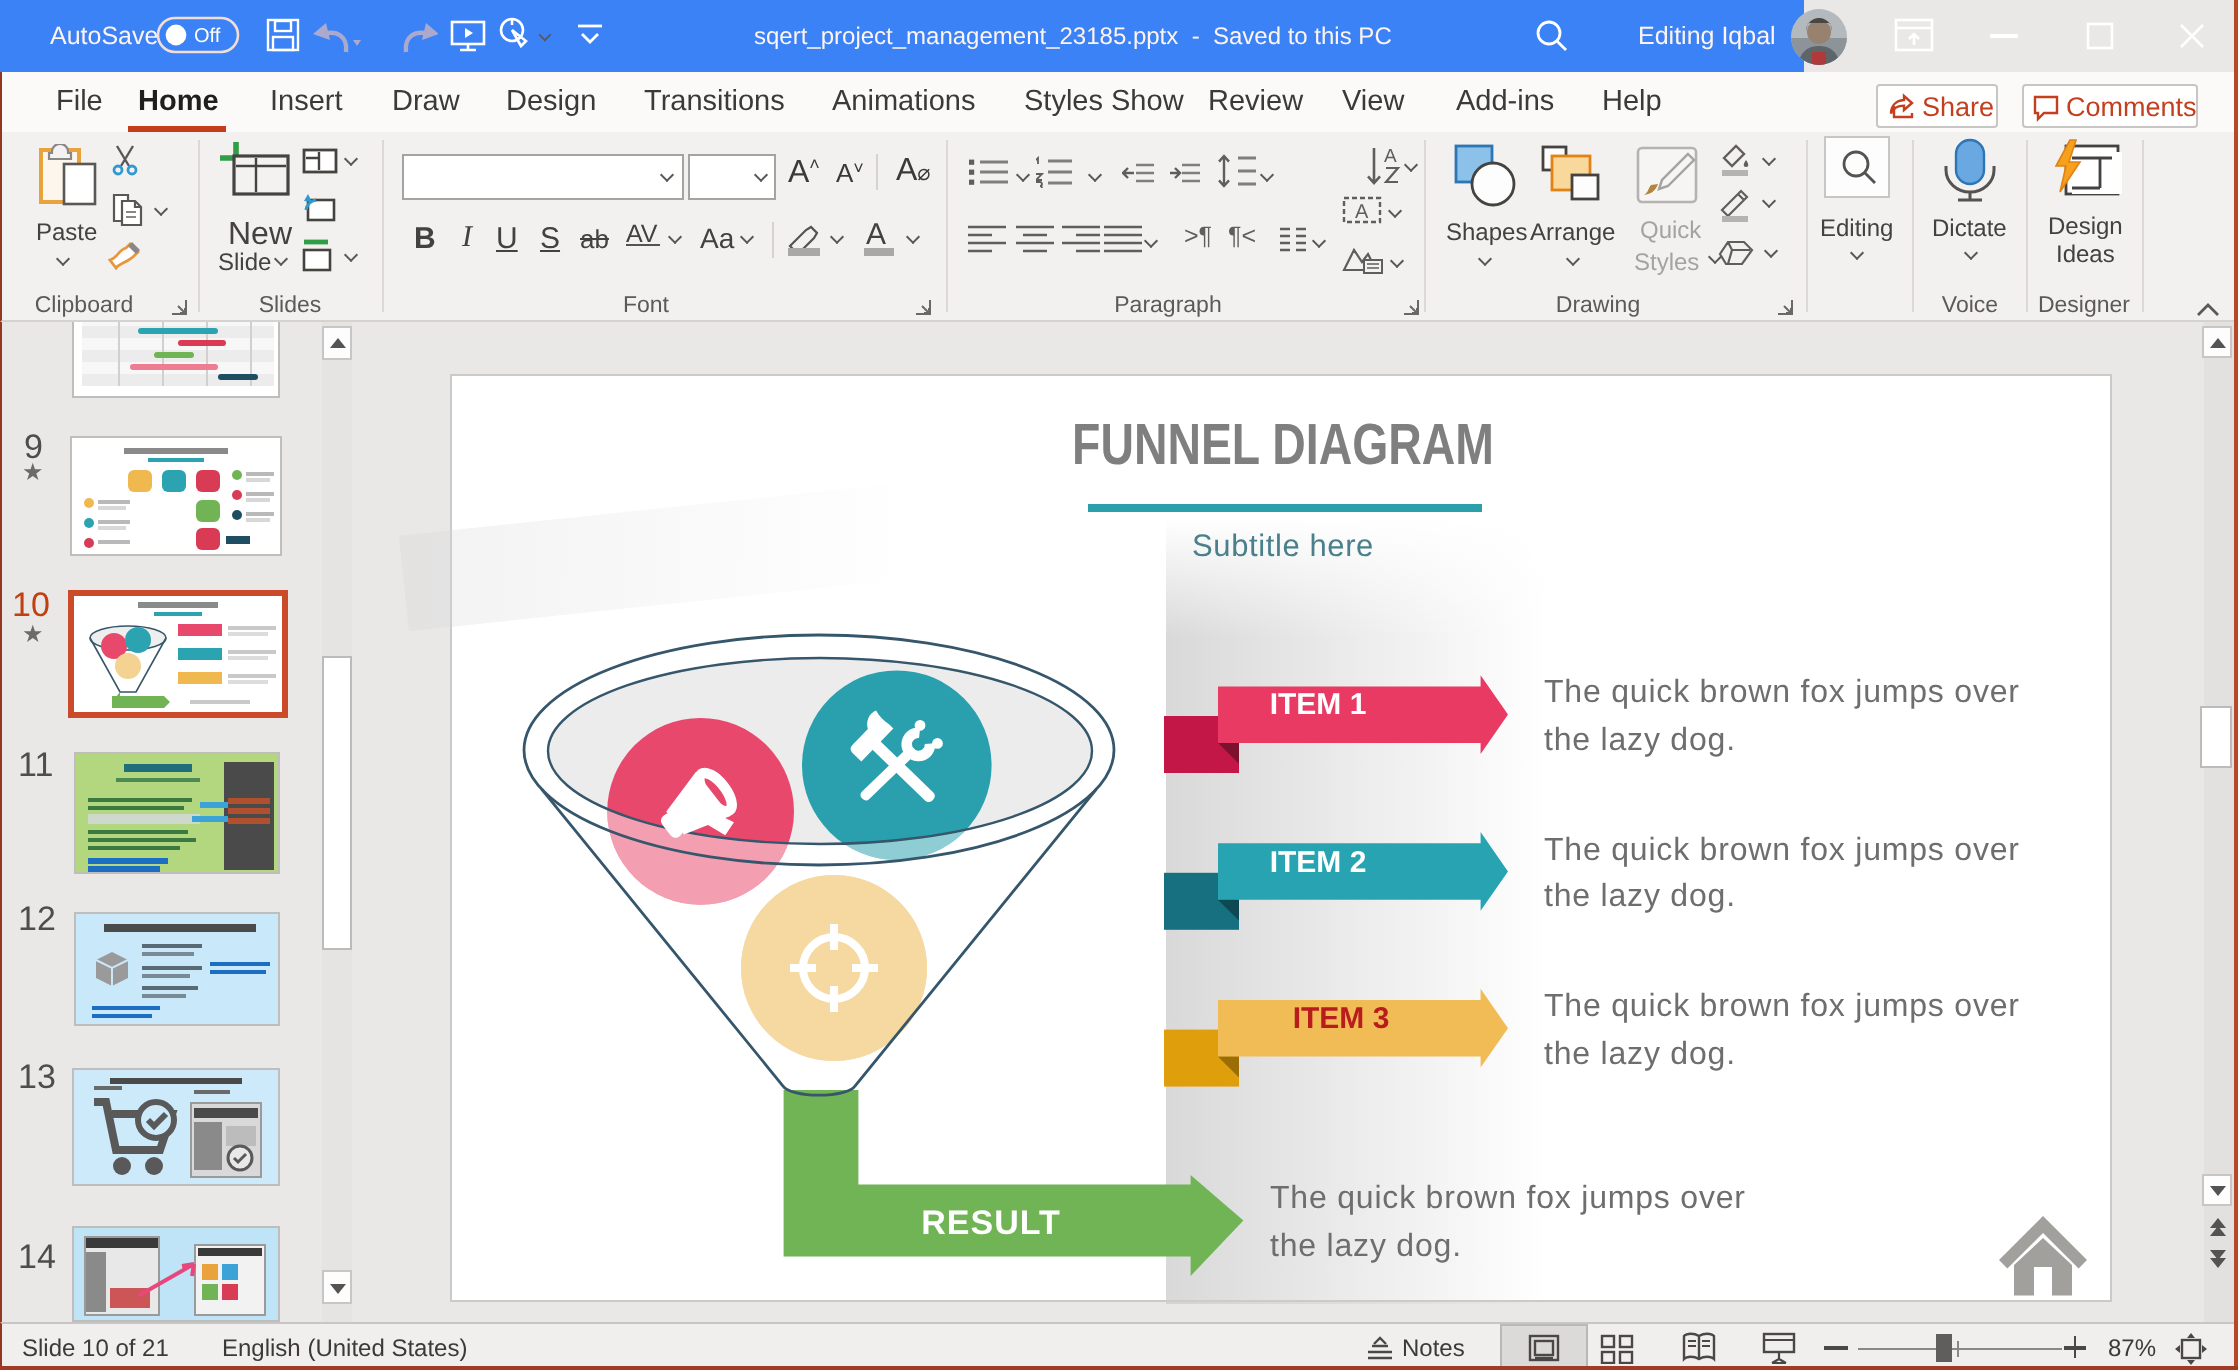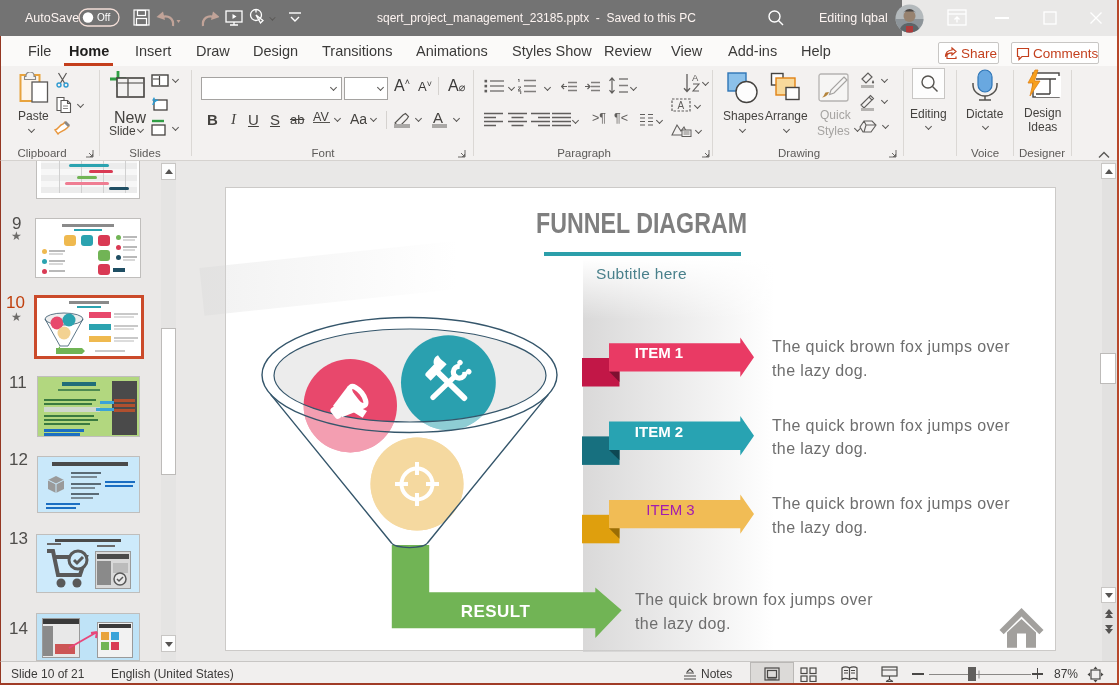--- a/index.html
+++ b/index.html
@@ -1,21 +1,21 @@
 <!DOCTYPE html>
 <html><head>
 <meta charset="utf-8">
 <style>
   * { margin:0; padding:0; box-sizing:border-box; }
   html,body { width:1119px; height:685px; overflow:hidden; }
   body { font-family:"Liberation Sans", sans-serif; position:relative; background:#e9e8e7; }
   .abs { position:absolute; }
   #page { position:absolute; left:0; top:0; width:1119px; height:685px; overflow:hidden; }
   
-  #titlebar { left:0; top:0; width:902px; height:36px; background:#737373; color:#fff;padding-left:44px; }
+  #titlebar { left:0; top:0; width:902px; height:36px; background:#3b82f6; color:#fff;padding-left:44px; }
   .tb-txt { position:absolute; font-size:13px; color:#fdf4f1; white-space:nowrap; }
   
   #menubar { left:0; top:36px; width:1119px; height:30px; background:#fbfaf9; border-left:1px solid #943722; }
   .mtab { position:absolute; top:7px; font-size:14.5px; color:#3b3a39; }
   
   #ribbon { left:0; top:66px; width:1119px; height:95px; background:#f3f1f0; border-bottom:1px solid #d5d2cf; border-left:1px solid #943722; }
   .gsep { position:absolute; top:4px; width:1px; height:86px; background:#dbd8d5; }
   .glabel { position:absolute; top:81px; font-size:11.5px; color:#5c5a58; width:120px; text-align:center; }
   .rtxt { position:absolute; font-size:11.5px; color:#44423f; white-space:nowrap; }
   .chv { position:absolute; width:6px; height:6px; }
@@ -600,21 +600,21 @@
           <path d="M383,312 L514.3,312 L514.3,306.4 L528,326.1 L514.3,345.8 L514.3,340.3 L383,340.3 Z" fill="#f1bc55"></path>
         </g>
 
         <g fill="#a2a09d">
           <path d="M773.5,442 L795.5,420 L817.5,442 L813.3,446.2 L795.5,428.5 L777.7,446.2 Z"></path>
           <path d="M781,444.5 L795.5,431 L810,444.5 L810,459.7 L800,459.7 L800,445.5 L791,445.5 L791,459.7 L781,459.7 Z"></path>
         </g>
       </svg>
       <div class="abs" style="left:383px;top:156px;width:100px;text-align:center;font-size:15px;font-weight:bold;color:#fff;">ITEM 1</div>
       <div class="abs" style="left:383px;top:234.5px;width:100px;text-align:center;font-size:15px;font-weight:bold;color:#fff;">ITEM 2</div>
-      <div class="abs" style="left:383px;top:313px;width:100px;text-align:center;font-size:15px;font-weight:normal;color:#a21caf;padding-left:23px;">ITEM 3</div>
+      <div class="abs" style="left:383px;top:313px;width:100px;text-align:center;font-size:15px;font-weight:bold;color:#b91c1c;padding-left:23px;">ITEM 3</div>
       <div class="abs" style="left:546px;top:147px;width:252px;font-size:16px;letter-spacing:.4px;line-height:23.5px;color:#6e6e6e;">The quick brown fox jumps over the lazy dog.</div>
       <div class="abs" style="left:546px;top:225.5px;width:252px;font-size:16px;letter-spacing:.4px;line-height:23.5px;color:#6e6e6e;">The quick brown fox jumps over the lazy dog.</div>
       <div class="abs" style="left:546px;top:304px;width:252px;font-size:16px;letter-spacing:.4px;line-height:23.5px;color:#6e6e6e;">The quick brown fox jumps over the lazy dog.</div>
       <div class="abs" style="left:409px;top:400px;width:252px;font-size:16px;letter-spacing:.4px;line-height:23.5px;color:#6e6e6e;">The quick brown fox jumps over the lazy dog.</div>
       <div class="abs" style="left:197px;top:414px;width:145px;text-align:center;font-size:17px;font-weight:bold;color:#fff;letter-spacing:.5px;">RESULT</div>
     </div>
 
     <div class="sb-track" style="left:922px;top:0px;width:15px;height:500px;background:#e2e1e0;"></div>
     <div class="sb-btn" style="left:921px;top:2px;width:15px;height:16px;">
         <div class="tri-up" style="left:3px;top:5px;"></div>

